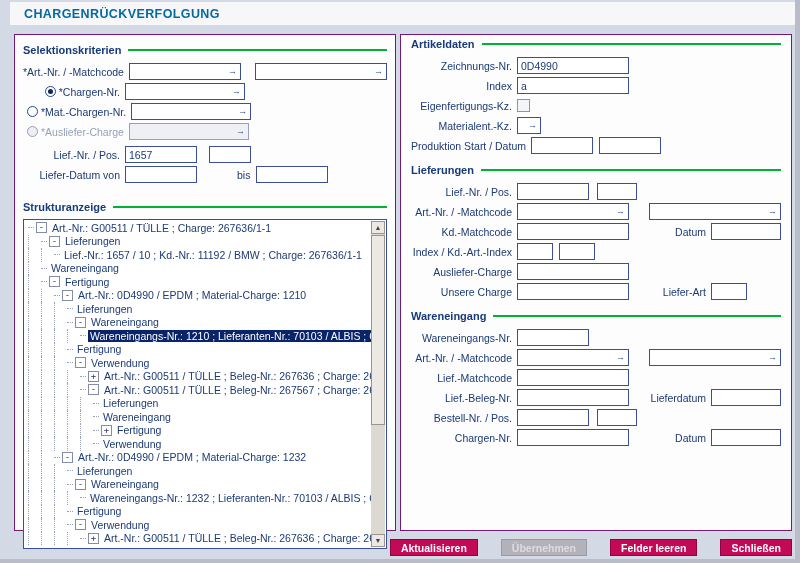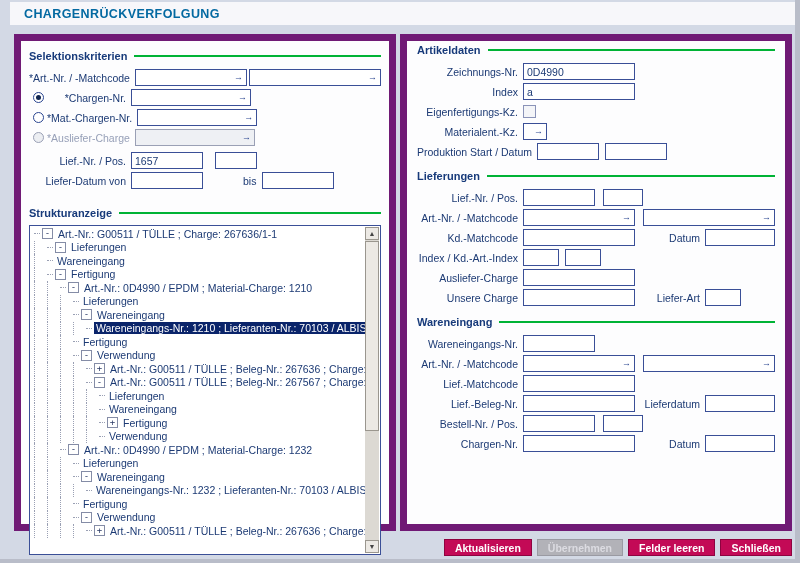--- a/index.html
+++ b/index.html
@@ -10,32 +10,32 @@
     font-family:"Liberation Sans","DejaVu Sans",sans-serif;
     font-size:10.5px;
     color:#1c3a74;
   }
   .frame-right { position:absolute; right:0; top:0; width:5px; height:100%; background:#b9bdc9; }
   .frame-bottom { position:absolute; left:0; bottom:0; width:100%; height:4px; background:#b9bdc9; }
 
   .titlebar { position:absolute; left:10px; top:2px; width:785px; height:23px; background:#f7f7fa; display:flex; align-items:center; }
   .title { color:#0369a1; font-weight:bold; font-size:12.5px; letter-spacing:.4px; margin-left:14px; }
 
-  .panel { position:absolute; background:#fdfdfe; border:7px solid #701a75; }
+  .panel { position:absolute; background:#fdfdfe; border:1px solid #701a75; }
   .left-panel { left:14px; top:34px; width:382px; height:497px; padding:6px 8px; }
   .right-panel { left:400px; top:34px; width:392px; height:497px; padding:0 10px; }
 
   .section-head { display:flex; align-items:center; height:14px; margin:2px 0 5px 0; }
   .section-head .txt { font-weight:bold; font-size:11px; color:#173a7a; white-space:nowrap; }
   .section-head .line { flex:1; height:2px; background:#00b335; margin-left:7px; }
 
   .frow { display:flex; align-items:center; height:19px; margin-bottom:1px; }
   .labelbox { flex:0 0 102px; display:flex; justify-content:flex-end; align-items:center; padding-right:5px; white-space:nowrap; }
   .right-panel .labelbox { flex:0 0 106px; }
-  .labelbox.left { justify-content:space-between; }
+  .labelbox.left { justify-content:flex-end; }
   .rlabel { margin-left:3px; }
   .disabled-text { color:#97a0b8; }
 
   .radio { width:11px; height:11px; border:1px solid #2a4590; border-radius:50%; background:#fff; margin-left:4px; position:relative; flex:0 0 auto; }
   .radio.checked::after { content:""; position:absolute; left:2px; top:2px; width:5px; height:5px; border-radius:50%; background:#10254f; }
   .radio.disabled { border-color:#9aa0b5; background:#eceef2; }
 
   .field { height:17px; border:1px solid #3a4f97; background:#fff; display:flex; align-items:center; padding:0 3px; white-space:nowrap; overflow:hidden; flex:0 0 auto; }
   .field.disabled { border-color:#9aa0b5; background:#eef0f4; }
   .farrow { margin-left:auto; color:#2a4590; font-size:9px; line-height:1; }
@@ -62,21 +62,21 @@
          font-family:"DejaVu Sans Mono",monospace; font-size:9px; line-height:9px; text-align:center;
          margin-right:3px; flex:0 0 auto; }
   .tlabel { padding:0 2px; }
   .tlabel.selected { background:#0a246a; color:#fff; }
 
   .sb { position:absolute; top:1px; right:1px; bottom:1px; width:14px; background:#dcd9d3; }
   .sb-btn { position:absolute; left:0; width:14px; height:13px; background:#ece9e4; border:1px solid #9a968e; font-size:7px; line-height:11px; text-align:center; color:#444; }
   .sb-up { top:0; } .sb-down { bottom:0; }
   .sb-thumb { position:absolute; left:0; top:14px; width:14px; height:190px; background:#ece9e4; border:1px solid #9a968e; }
 
-  .btnrow { position:absolute; top:539px; left:0; width:792px; display:flex; justify-content:flex-end; gap:5px; }
+  .btnrow { position:absolute; top:539px; left:0; width:792px; display:flex; justify-content:flex-end; gap:23px; }
   .btn { height:17px; padding:0 10px; background:#c30a56; color:#fff; font-weight:bold; font-size:10.5px;
          border:1px solid #8e0340; display:flex; align-items:center; cursor:pointer;
          font-family:"Liberation Sans","DejaVu Sans",sans-serif; }
   .btn.disabled { background:#b2b2b8; color:#dcdce2; border-color:#9a9aa2; }
 </style>
 </head>
 <body>
 
 <div class="titlebar">
   <span class="title">CHARGENRÜCKVERFOLGUNG</span>
@@ -172,20 +172,29 @@
     <span class="guides">
             <span class="guide"></span>
           </span>
     <span class="stub"></span>
     <span class="exp">-</span>
     <span class="tlabel">Lieferungen</span>
   </div>
         <div class="trow">
     <span class="guides">
             <span class="guide"></span>
+            <span class="guide"></span>
+          </span>
+    <span class="stub"></span>
+
+    <span class="tlabel">Lief.-Nr.: 1657 / 10 ; Kd.-Nr.: 11192 / BMW ; Charge: 267636/1-1</span>
+  </div>
+        <div class="trow">
+    <span class="guides">
+            <span class="guide"></span>
           </span>
     <span class="stub"></span>
 
     <span class="tlabel">Wareneingang</span>
   </div>
         <div class="trow">
     <span class="guides">
             <span class="guide"></span>
           </span>
     <span class="stub"></span>

